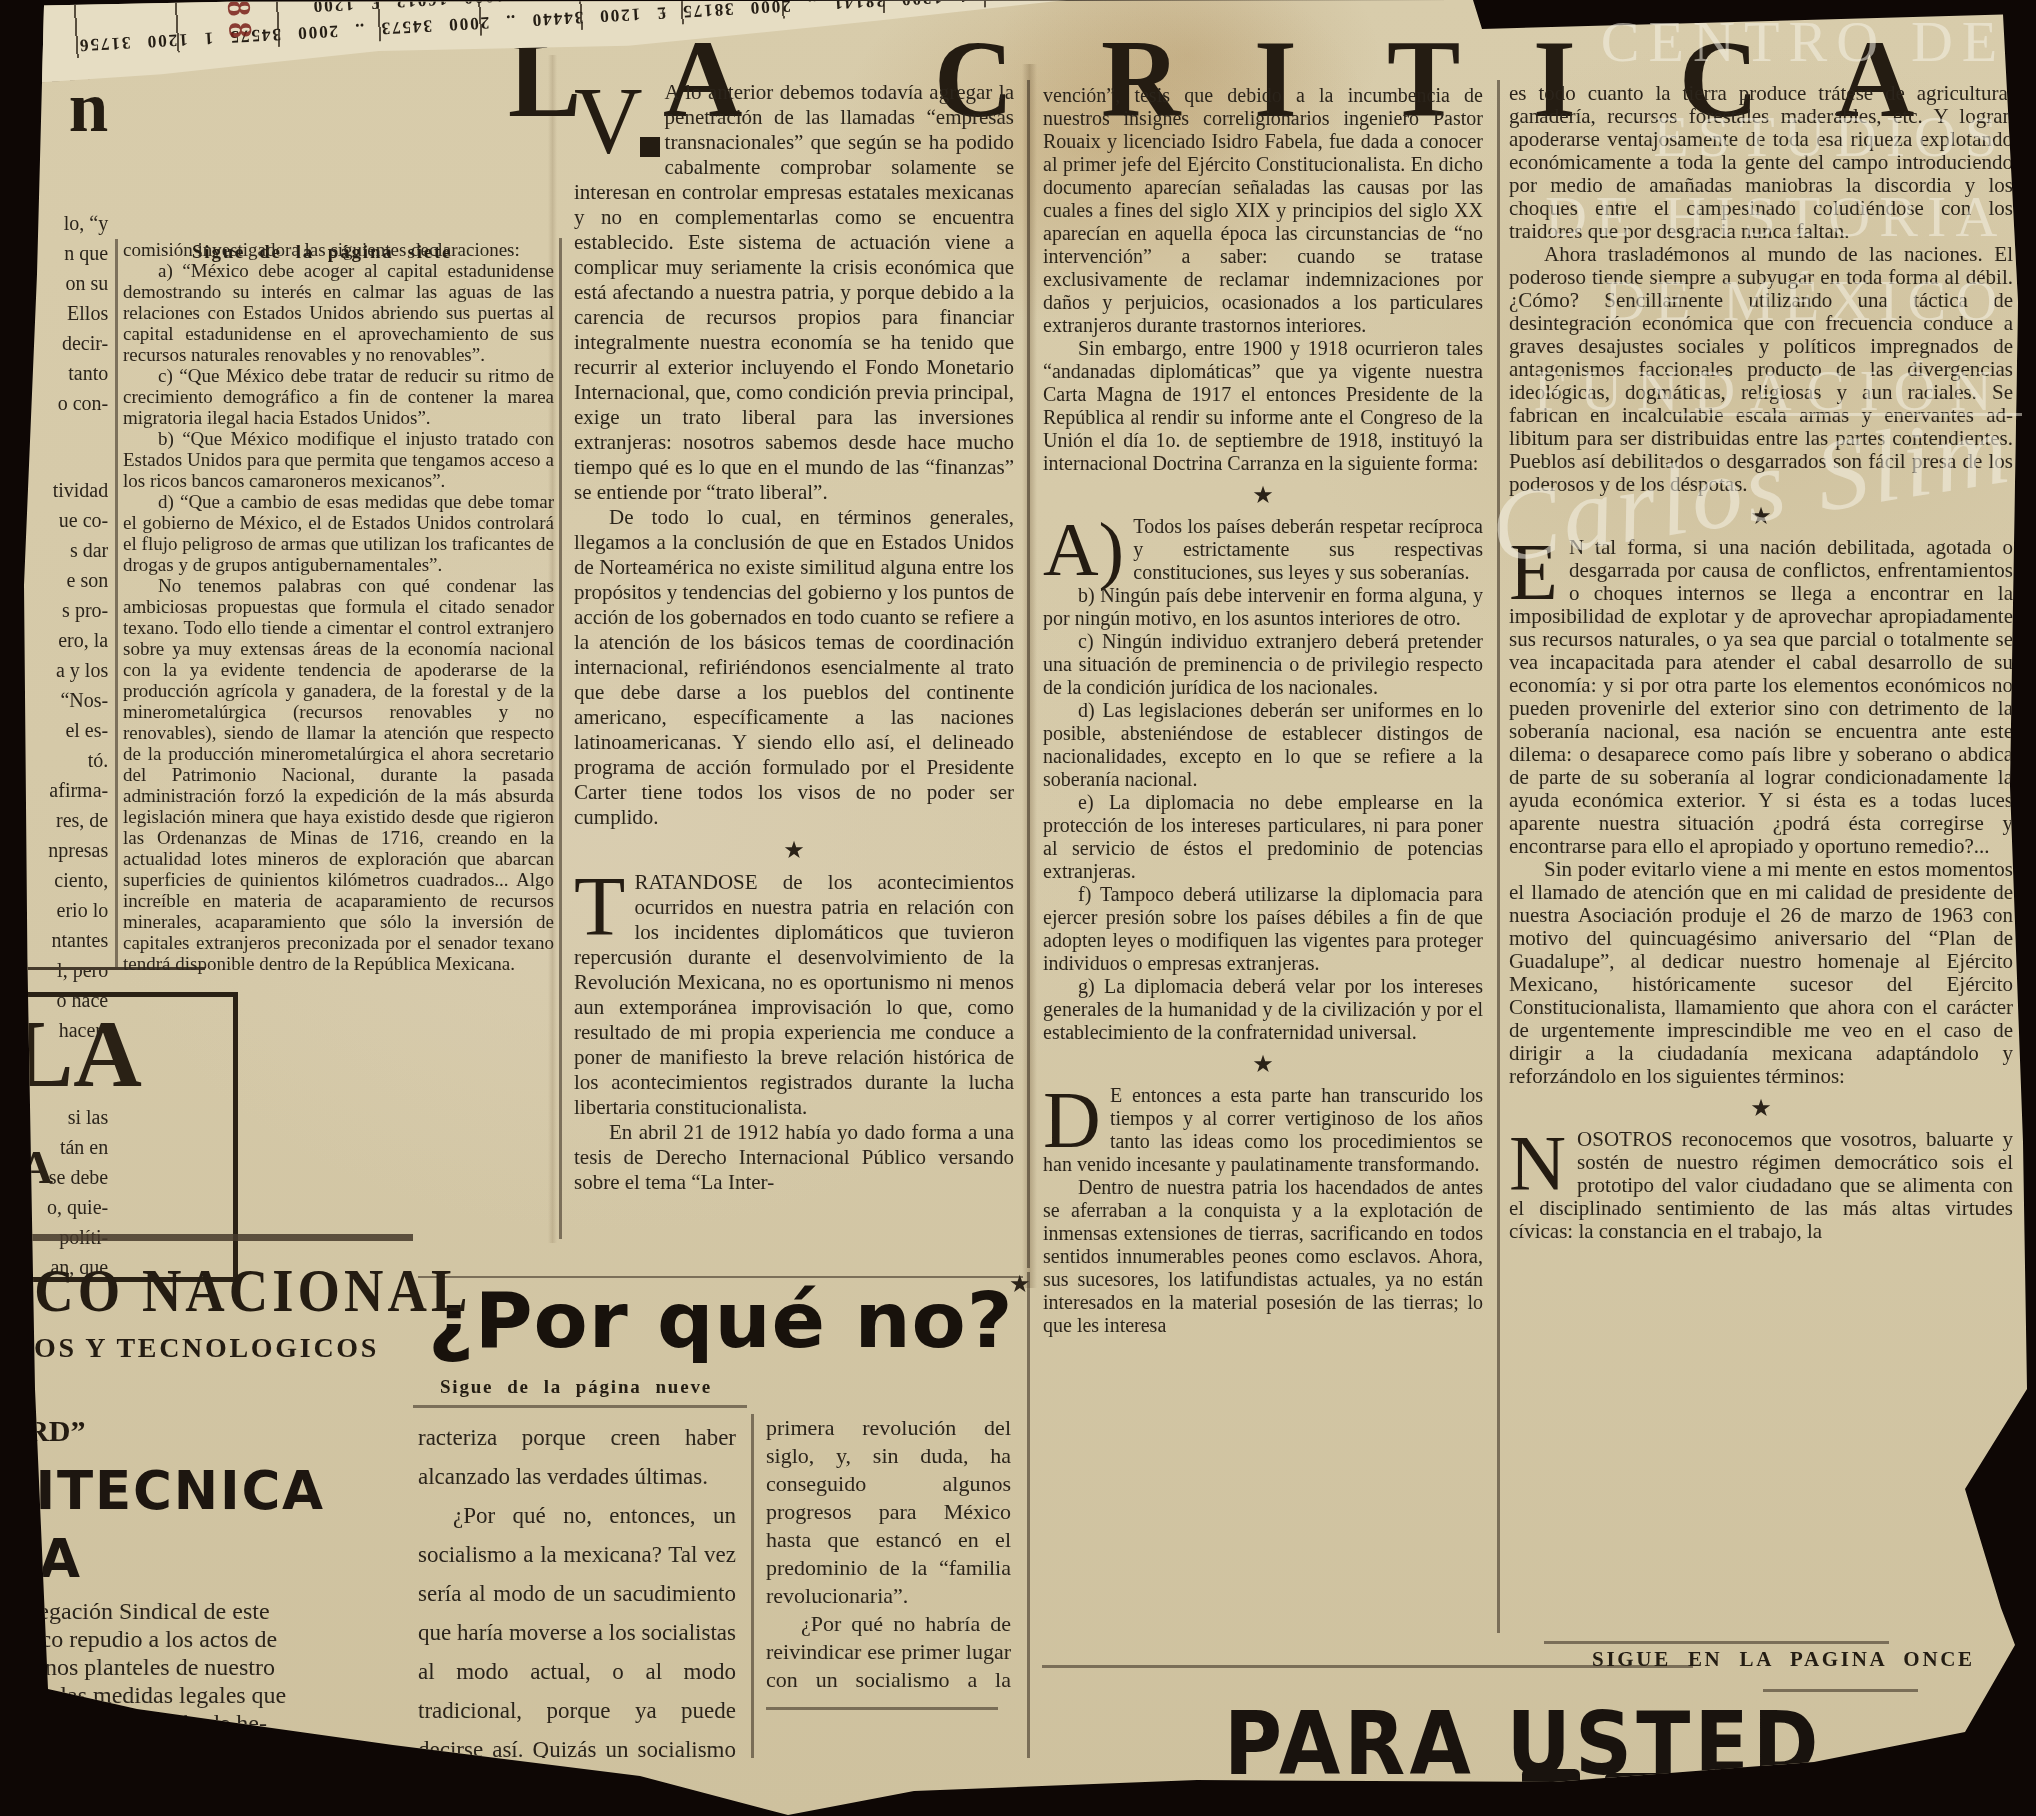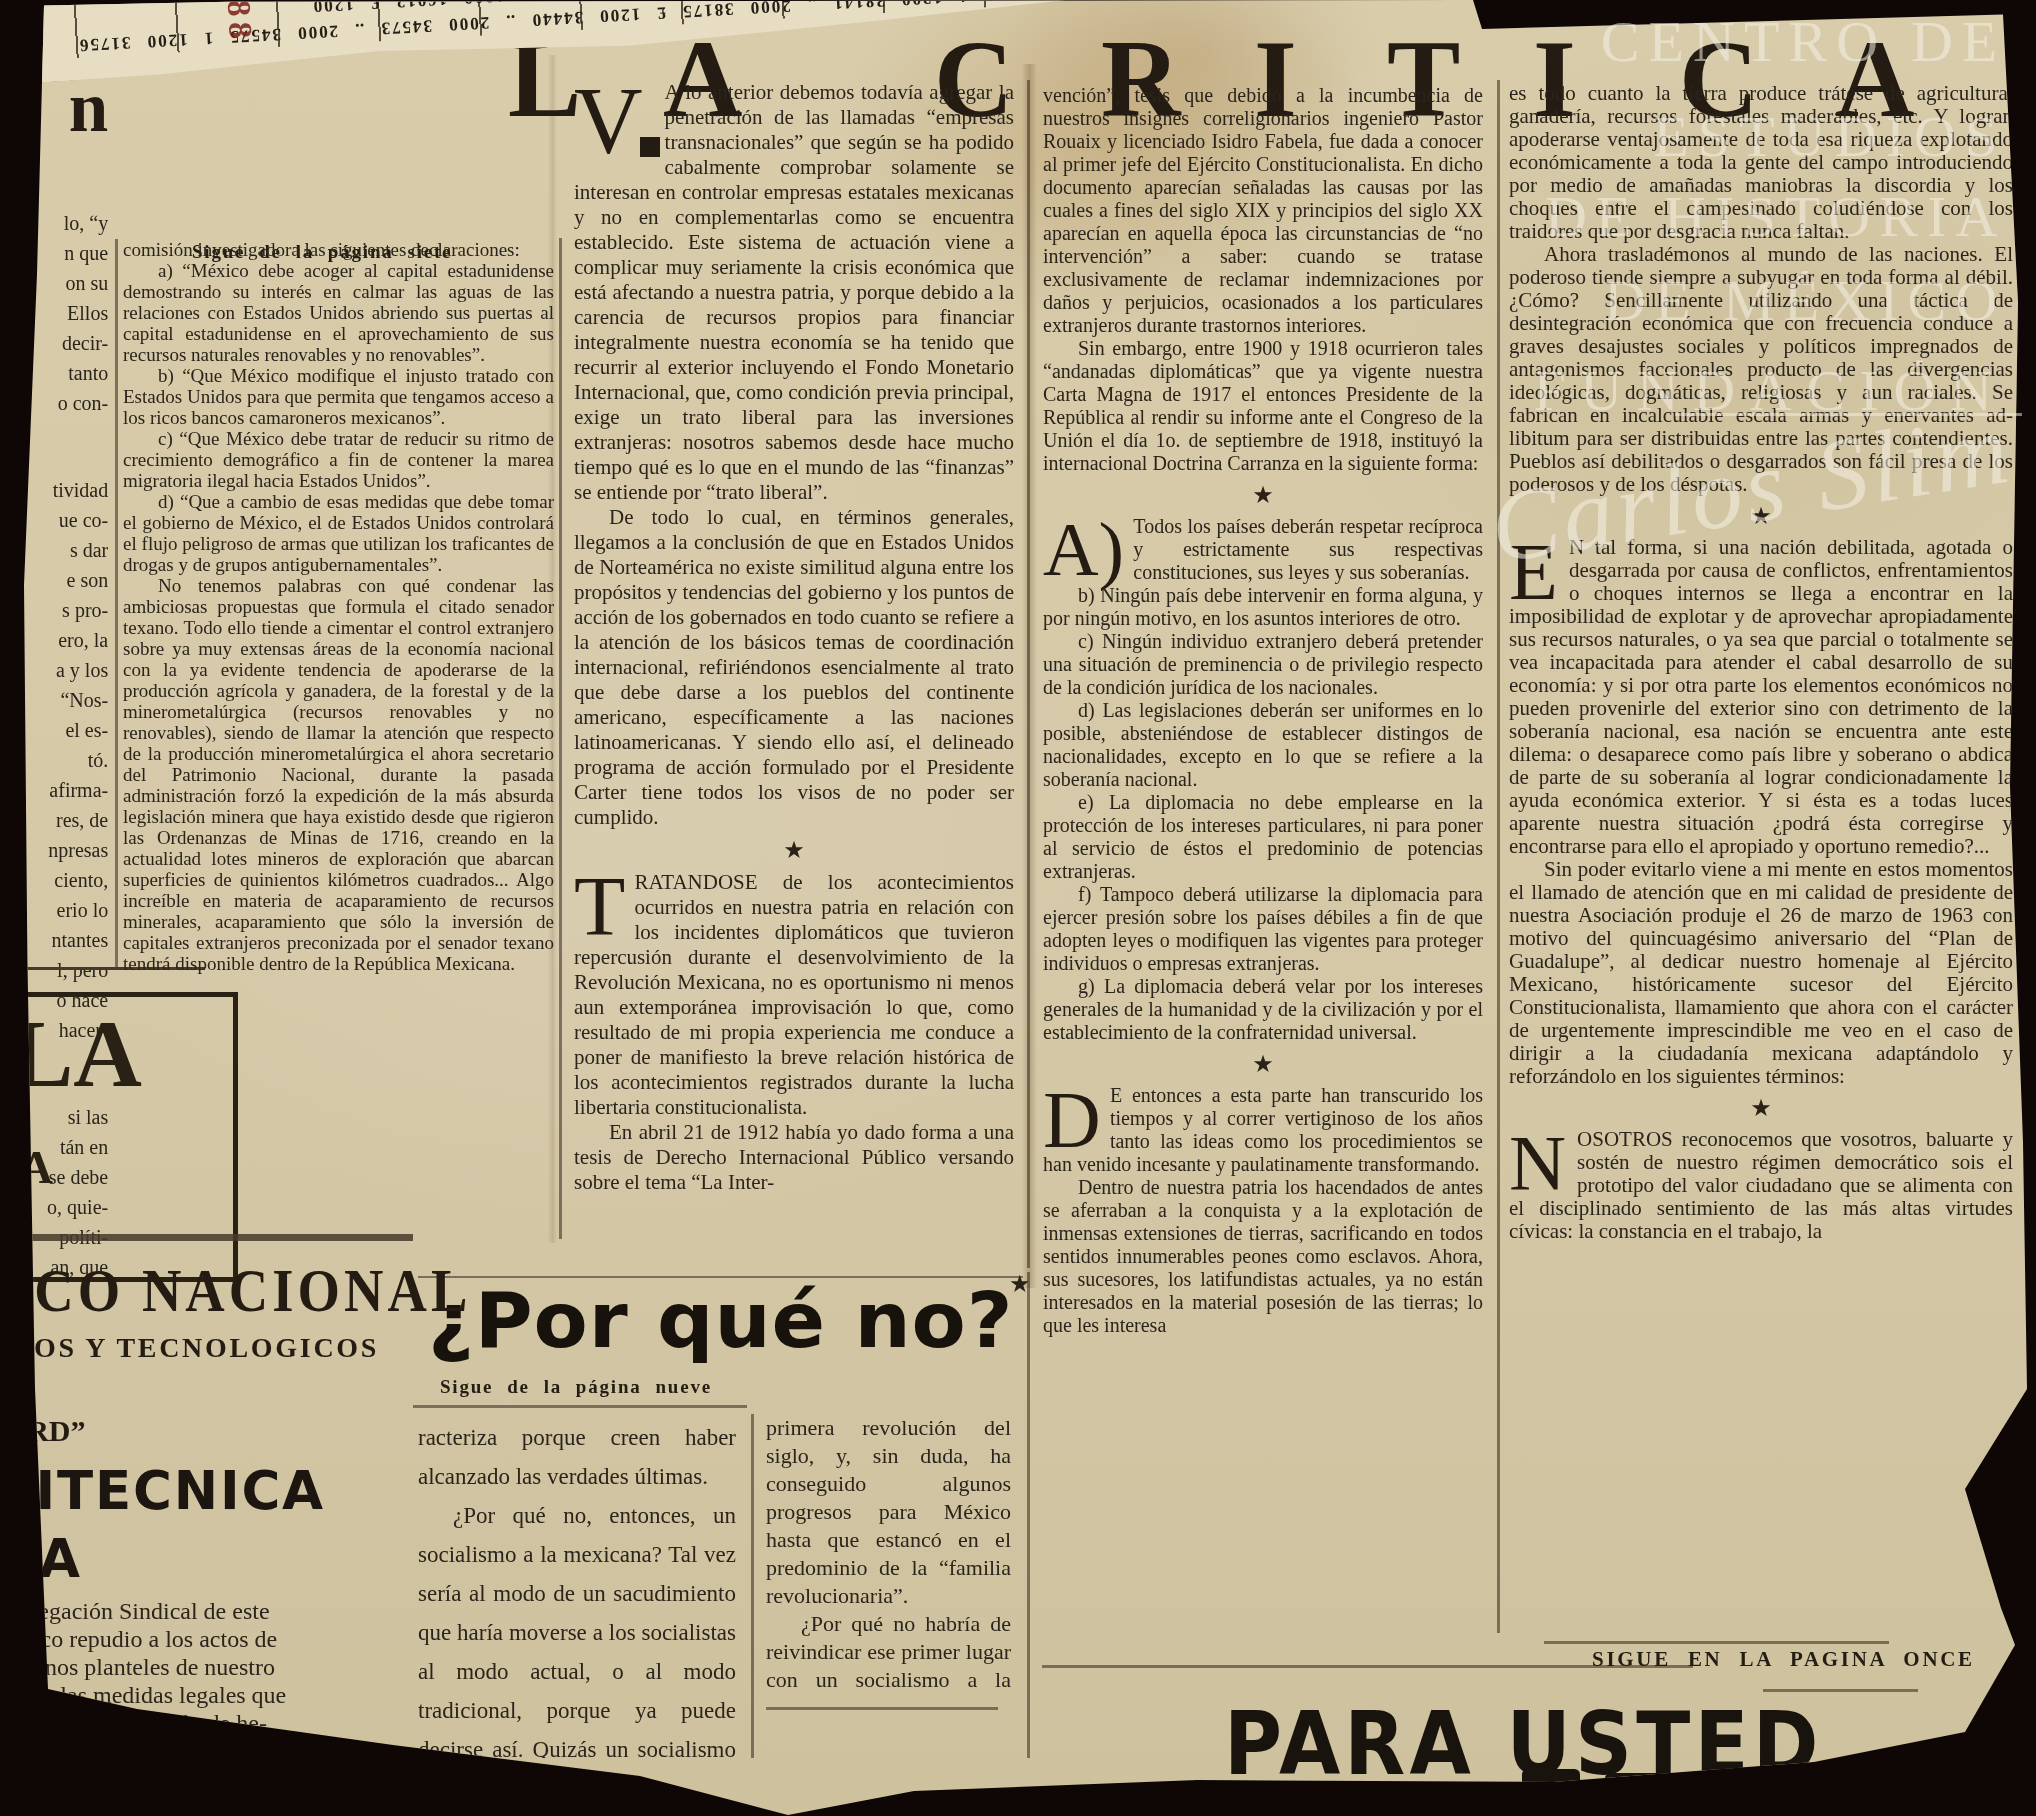--- a/index.html
+++ b/index.html
@@ -195,22 +195,22 @@
     <div class="vr" id="vr-frag"></div>
     <div class="vr" id="vr-12"></div>
     <div class="vr" id="vr-23"></div>
     <div class="vr" id="vr-23b"></div>
     <div class="vr" id="vr-34"></div>
 
     <div id="col1-kicker" class="kicker">Sigue de la página siete</div>
     <div id="col1" class="col">
       <p class="ni">comisión investigadora las siguientes declaraciones:</p>
       <p>a) “México debe acoger al capital estadunidense demostrando su interés en calmar las aguas de las relaciones con Estados Unidos abriendo sus puertas al capital estadunidense en el aprovechamiento de sus recursos naturales renovables y no renovables”.</p>
+      <p>c) “Que México debe tratar de reducir su ritmo de crecimiento demográfico a fin de contener la marea migratoria ilegal hacia Estados Unidos”.</p>
       <p>b) “Que México modifique el injusto tratado con Estados Unidos para que permita que tengamos acceso a los ricos bancos camaroneros mexicanos”.</p>
-      <p>c) “Que México debe tratar de reducir su ritmo de crecimiento demográfico a fin de contener la marea migratoria ilegal hacia Estados Unidos”.</p>
       <p>d) “Que a cambio de esas medidas que debe tomar el gobierno de México, el de Estados Unidos controlará el flujo peligroso de armas que utilizan los traficantes de drogas y de grupos antigubernamentales”.</p>
       <p>No tenemos palabras con qué condenar las ambiciosas propuestas que formula el citado senador texano. Todo ello tiende a cimentar el control extranjero sobre ya muy extensas áreas de la economía nacional con la ya evidente tendencia de apoderarse de la producción agrícola y ganadera, de la forestal y de la minerometalúrgica (recursos renovables y no renovables), siendo de llamar la atención que respecto de la producción minerometalúrgica el ahora secretario del Patrimonio Nacional, durante la pasada administración forzó la expedición de la más absurda legislación minera que haya existido desde que rigieron las Ordenanzas de Minas de 1716, creando en la actualidad lotes mineros de exploración que abarcan superficies de quinientos kilómetros cuadrados... Algo increíble en materia de acaparamiento de recursos minerales, acaparamiento que sólo la inversión de capitales extranjeros preconizada por el senador texano tendrá disponible dentro de la República Mexicana.</p>
     </div>
 
     <div id="col2" class="col">
       <p class="ni"><span class="drop dropV">V</span><span>A lo anterior debemos todavía agregar la penetración de las llamadas “empresas transnacionales” que según se ha podido cabalmente comprobar solamente se interesan en controlar empresas estatales mexicanas y no en complementarlas como se encuentra establecido. Este sistema de actuación viene a complicar muy seriamente la crisis económica que está afectando a nuestra patria, y porque debido a la carencia de recursos propios para financiar integralmente nuestra economía se ha tenido que recurrir al exterior incluyendo el Fondo Monetario Internacional, que, como condición previa principal, exige un trato liberal para las inversiones extranjeras: nosotros sabemos desde hace mucho tiempo qué es lo que en el mundo de las “finanzas” se entiende por “trato liberal”.</span></p>
       <p>De todo lo cual, en términos generales, llegamos a la conclusión de que en Estados Unidos de Norteamérica no existe similitud alguna entre los propósitos y tendencias del gobierno y los puntos de acción de los gobernados en todo cuanto se refiere a la atención de los básicos temas de coordinación internacional, refiriéndonos esencialmente al trato que debe darse a los pueblos del continente americano, específicamente a las naciones latinoamericanas. Y siendo ello así, el delineado programa de acción formulado por el Presidente Carter tiene todos los visos de no poder ser cumplido.</p>
       <div class="starsep">★</div>
       <p class="ni"><span class="drop dropT">T</span><span>RATANDOSE de los acontecimientos ocurridos en nuestra patria en relación con los incidentes diplomáticos que tuvieron repercusión durante el desenvolvimiento de la Revolución Mexicana, no es oportunismo ni menos aun extemporánea improvisación lo que, como resultado de mi propia experiencia me conduce a poner de manifiesto la breve relación histórica de los acontecimientos registrados durante la lucha libertaria constitucionalista.</span></p>
       <p>En abril 21 de 1912 había yo dado forma a una tesis de Derecho Internacional Público versando sobre el tema “La Inter-</p>

